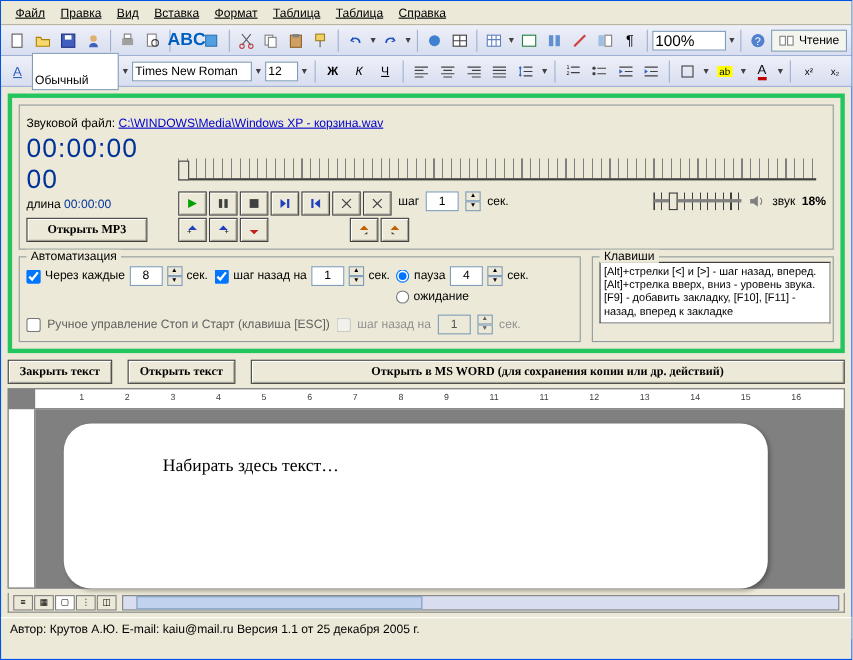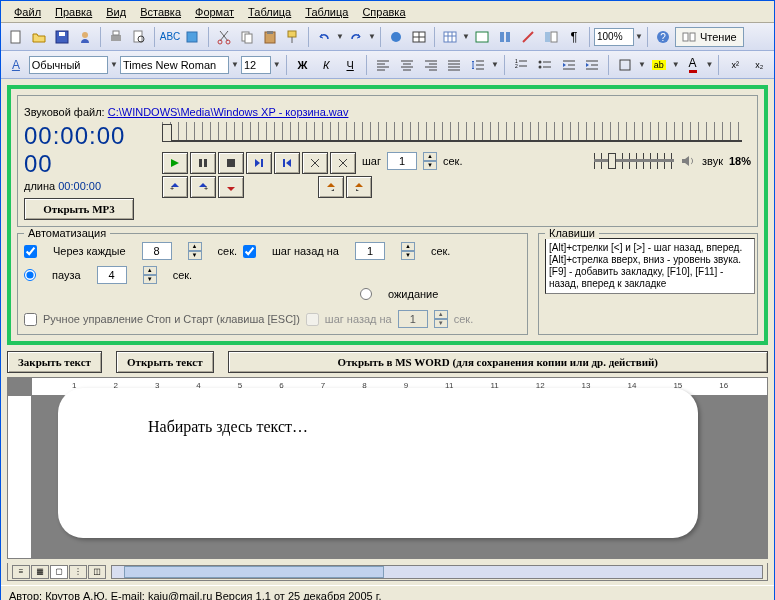--- a/index.html
+++ b/index.html
@@ -11,24 +11,24 @@
 .titlebar-btns { display: flex; gap: 2px; }
 .tbtn { width: 21px; height: 21px; background: linear-gradient(to bottom, #87b4ff, #3c80ff); border: 1px solid #2050c0; border-radius: 3px; color: #fff; font-weight: bold; text-align: center; line-height: 18px; cursor: pointer; font-size: 11px; }
 .tbtn.close { background: linear-gradient(to bottom, #ff8060, #e04020); border-color: #a02010; }
 .menubar { height: 22px; background: #ece9d8; display: flex; align-items: center; padding: 0 6px; border-bottom: 1px solid #aca899; }
 .menu-item { padding: 2px 7px; cursor: pointer; }
 .menu-item u { text-decoration: underline; }
 .toolbar { height: 28px; background: linear-gradient(to bottom, #eef0f8, #d8def0); border-bottom: 1px solid #9db0d8; display: flex; align-items: center; padding: 0 4px; gap: 1px; }
 .toolbar-btn { width: 22px; height: 22px; border: 1px solid transparent; display: flex; align-items: center; justify-content: center; cursor: pointer; border-radius: 2px; }
 .tb-sep { width: 1px; height: 20px; background: #a0b0d0; margin: 0 3px; }
 .tb-drop { width: 8px; font-size: 8px; color: #404040; cursor: pointer; }
-.zoom-box { width: 40px; height: 18px; border: 1px solid #7f9db9; background: #fff; font-size: 10px; padding: 0 2px; line-height: 16px; }
+.zoom-box { width: 68px; height: 18px; border: 1px solid #7f9db9; background: #fff; font-size: 14px; padding: 0 2px; line-height: 16px; }
 .reading-btn { height: 20px; border: 1px solid #7f9db9; background: #f5f5f0; padding: 0 6px; display: flex; align-items: center; gap: 4px; cursor: pointer; font-size: 11px; }
 .format-bar { height: 28px; background: linear-gradient(to bottom, #eef0f8, #d8def0); border-bottom: 1px solid #9db0d8; display: flex; align-items: center; padding: 0 4px; gap: 2px; }
-.style-combo { width: 80px; height: 18px; border: 1px solid #7f9db9; background: #fff; font-size: 11px; padding: 0 2px; line-height: 16px; }
+.style-combo { width: 80px; height: 18px; border: 1px solid #7f9db9; background: #fff; font-size: 11px; padding: 16px 2px; line-height: 16px; }
 .font-combo { width: 110px; height: 18px; border: 1px solid #7f9db9; background: #fff; font-size: 11px; padding: 0 2px; line-height: 16px; }
 .size-combo { width: 30px; height: 18px; border: 1px solid #7f9db9; background: #fff; font-size: 11px; padding: 0 2px; line-height: 16px; }
 .audio-panel { margin: 6px; padding: 4px; border: 4px solid #22c55e; background: #ece9d8; }
 .fieldset { border: 1px solid #919b9c; padding: 4px 6px 6px; margin: 2px; position: relative; }
 .fieldset-legend { position: absolute; top: -7px; left: 6px; background: #ece9d8; padding: 0 4px; font-size: 11px; }
 .audio-file-row { font-size: 11px; margin: 2px 0 4px; }
 .audio-file-link { color: #0000cc; text-decoration: underline; cursor: pointer; }
 .time-display { font-family: Arial; font-size: 24px; color: #003399; font-weight: normal; letter-spacing: 1px; }
 .duration-row { font-size: 11px; margin-top: 2px; }
 .duration-val { color: #003399; }
@@ -39,31 +39,31 @@
 .playback-btns { display: flex; gap: 2px; margin-top: 4px; }
 .pbtn { width: 26px; height: 22px; border: 1px solid #404040; background: #ece9d8; box-shadow: inset 1px 1px #fff, inset -1px -1px #aca899; display: flex; align-items: center; justify-content: center; cursor: pointer; }
 .spin-input { width: 30px; height: 18px; border: 1px solid #7f9db9; background: #fff; font-size: 11px; text-align: center; }
 .spin-btns { width: 14px; height: 18px; display: inline-flex; flex-direction: column; }
 .spin-up, .spin-down { height: 9px; border: 1px solid #7f9db9; background: #ece9d8; font-size: 6px; line-height: 6px; text-align: center; cursor: pointer; }
 .volume-slider { width: 80px; height: 20px; position: relative; }
 .volume-track { position: absolute; top: 8px; width: 100%; height: 3px; background: #808080; }
 .volume-ticks { position: absolute; top: 2px; width: 100%; height: 16px; background: repeating-linear-gradient(to right, #404040 0, #404040 1px, transparent 1px, transparent 7px); }
 .volume-thumb { position: absolute; width: 8px; height: 16px; background: #ece9d8; border: 1px solid #404040; top: 2px; left: 14px; }
 .auto-row { display: flex; align-items: center; gap: 6px; font-size: 11px; flex-wrap: wrap; }
-.auto-col { display: flex; align-items: center; gap: 16px; }
+.auto-col { display: flex; align-items: center; gap: 4px; }
 input[type=checkbox] { width: 13px; height: 13px; }
 input[type=radio] { width: 12px; height: 12px; }
 .hints-box { border: 1px inset #808080; background: #fff; padding: 3px; font-size: 10px; width: 210px; height: 56px; line-height: 1.2; }
 .bottom-btns { display: flex; gap: 14px; margin: 4px 6px; }
 .btn-wide { height: 22px; border: 1px solid #404040; background: #ece9d8; box-shadow: inset 1px 1px #fff, inset -1px -1px #aca899; padding: 0 10px; font-size: 11px; cursor: pointer; font-family: Tahoma; font-weight: bold; }
 .btn-very-wide { flex: 1; }
 .doc-area { margin: 0 6px 4px; border: 1px solid #808080; background: #808080; height: 182px; position: relative; }
 .ruler-h { height: 18px; background: #fff; border-bottom: 1px solid #808080; margin-left: 24px; font-size: 8px; position: relative; }
 .ruler-v { width: 24px; background: #fff; border-right: 1px solid #808080; position: absolute; left: 0; top: 18px; bottom: 0; }
-.doc-page { position: absolute; left: 50px; top: 10px; width: 640px; height: 150px; background: #fff; box-shadow: 2px 2px 4px rgba(0,0,0,0.3); padding: 30px 90px 10px; border-radius: 25px; }
+.doc-page { position: absolute; left: 50px; top: 31px; width: 640px; height: 150px; background: #fff; box-shadow: 2px 2px 4px rgba(0,0,0,0.3); padding: 30px 90px 10px; border-radius: 25px; }
 .doc-text { font-family: 'Times New Roman', serif; font-size: 16px; color: #000; }
 .view-btns { height: 18px; background: #ece9d8; display: flex; align-items: center; padding: 0 4px; gap: 1px; margin: 0 6px; border: 1px solid #808080; border-top: none; }
 .view-btn { width: 18px; height: 14px; border: 1px solid #808080; background: #ece9d8; cursor: pointer; font-size: 8px; text-align: center; line-height: 12px; }
 .hscroll { flex: 1; height: 14px; background: #d8def0; border: 1px solid #808080; position: relative; margin-left: 4px; }
 .hscroll-thumb { position: absolute; left: 12px; width: 260px; height: 12px; background: #c1d2ee; border: 1px solid #7f9db9; }
 .status-bar { height: 20px; background: #ece9d8; border-top: 1px solid #fff; display: flex; align-items: center; padding: 0 8px; font-size: 11px; margin-top: 4px; }
 svg { display: block; }
 </style>
 </head>
 <body>
@@ -112,21 +112,21 @@
         </svg>
       </div>
     <div class="toolbar-btn">
         <svg width="16" height="16">
           <rect x="3" y="2" width="8" height="11" fill="#fff" stroke="#808080"></rect>
           <circle cx="10" cy="10" r="3" fill="none" stroke="#404040"></circle>
         </svg>
       </div>
     <div class="tb-sep"></div>
     <div class="toolbar-btn">
-        <span style="color:#0060c0;font-weight:normal;font-size:10px">ABC</span>
+        <span style="color:#0060c0;font-weight:bold;font-size:16px">ABC</span>
       </div>
     <div class="toolbar-btn">
         <svg width="16" height="16">
           <rect x="2" y="3" width="10" height="10" fill="#50a0e0" stroke="#3070b0"></rect>
         </svg>
       </div>
     <div class="tb-sep"></div>
     <div class="toolbar-btn">
         <svg width="16" height="16">
           <path d="M4 2l8 10M12 2L4 12" stroke="#606060"></path>
@@ -352,21 +352,21 @@
         <span style="font-size:9px">x₂</span>
       </div>
   </div>
 
   <div class="audio-panel">
     <div class="fieldset" style="padding-top:8px">
       <div class="audio-file-row">
         <span>Звуковой файл:</span>
         <span class="audio-file-link">C:\WINDOWS\Media\Windows XP - корзина.wav</span>
       </div>
-      <div style="display:flex;gap:10px;align-items:flex-start">
+      <div style="display:flex;gap:10px;align-items:flex-end">
         <div style="width:128px">
           <div class="time-display">00:00:00 00</div>
           <div class="duration-row">
             <span>длина</span>
             <span class="duration-val">00:00:00</span>
           </div>
           <button class="btn-std btn-open-mp3">Открыть MP3</button>
         </div>
         <div style="flex:1">
           <div class="slider-track" style="width:580px">

